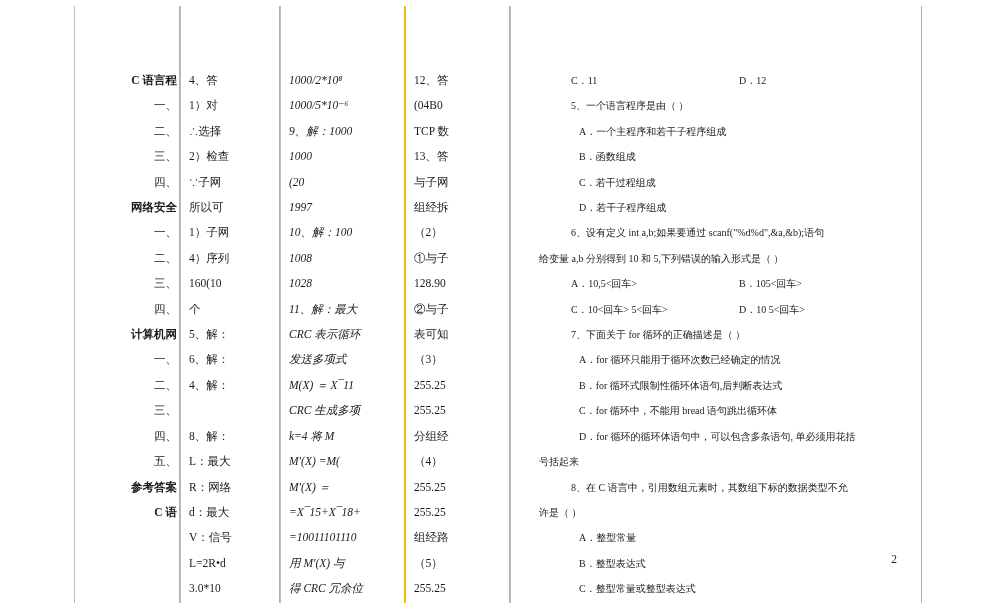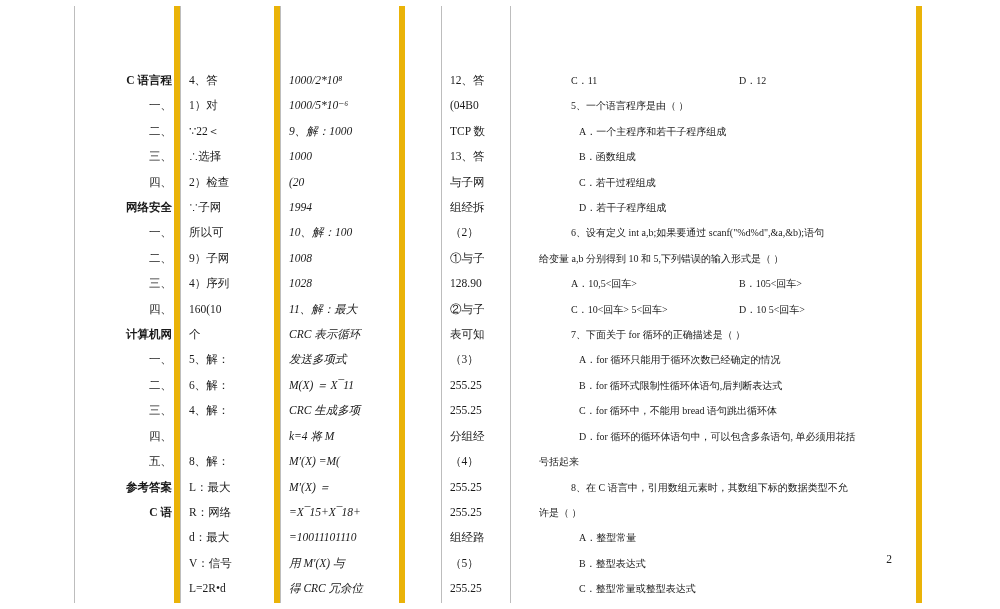--- a/index.html
+++ b/index.html
@@ -20,21 +20,21 @@
     height: 609px;
     background: #ffffff;
   }
   
   .panel {
     position: absolute;
     top: 6px;
     height: 597px;
     background: #ffffff;
     border-left: 1px solid #bdbdbd;
-    border-right: 6px solid #eab308;
+    border-right: 1px solid #eab308;
     box-sizing: border-box;
     overflow: hidden;
   }
   .panel-inner {
     position: absolute;
     top: 0;
     left: 0;
     padding-top: 62px;
     box-sizing: border-box;
     width: 100%;
@@ -65,21 +65,21 @@
 
   
   #panel-a { left: 180px; width: 100px; }
   #panel-a .line { padding-left: 8px; }
 
   
   #panel-b { left: 280px; width: 125px; font-style: italic; }
   #panel-b .line { padding-left: 8px; }
 
   
-  #panel-c { left: 405px; width: 105px; margin-left: 36px; }
+  #panel-c { left: 405px; width: 105px; }
   #panel-c .line { padding-left: 8px; }
 
   
   #panel-main { left: 510px; width: 412px; }
   #panel-main .line {
     padding-left: 60px;
     font-size: 10px;
     line-height: 25.4px;
   }
   #panel-main .line.opt {
@@ -130,26 +130,25 @@
         <div class="line sub">五、</div>
         <div class="line">参考答案</div>
         <div class="line">C 语</div>
       </div>
   </div>
 
   <div class="panel" id="panel-a">
     <div class="panel-inner" id="a-inner">
         <div class="line">4、答</div>
         <div class="line">1）对</div>
-        <div class="line">∵22＜</div>
         <div class="line">∴选择</div>
         <div class="line">2）检查</div>
         <div class="line">∵子网</div>
         <div class="line">所以可</div>
-        <div class="line">9）子网</div>
+        <div class="line">1）子网</div>
         <div class="line">4）序列</div>
         <div class="line">160(10</div>
         <div class="line">个</div>
         <div class="line">5、解：</div>
         <div class="line">6、解：</div>
         <div class="line">4、解：</div>
         <div class="line blank">&nbsp;</div>
         <div class="line">8、解：</div>
         <div class="line">L：最大</div>
         <div class="line">R：网络</div>
@@ -160,21 +159,21 @@
       </div>
   </div>
 
   <div class="panel" id="panel-b">
     <div class="panel-inner" id="b-inner">
         <div class="line">1000/2*10⁸</div>
         <div class="line">1000/5*10⁻⁶</div>
         <div class="line">9、解：1000</div>
         <div class="line">1000</div>
         <div class="line">(20</div>
-        <div class="line">1994</div>
+        <div class="line">1997</div>
         <div class="line">10、解：100</div>
         <div class="line">1008</div>
         <div class="line">1028</div>
         <div class="line">11、解：最大</div>
         <div class="line">CRC 表示循环</div>
         <div class="line">发送多项式</div>
         <div class="line">M(X) ＝ X¯11</div>
         <div class="line">CRC 生成多项</div>
         <div class="line">k=4  将 M</div>
         <div class="line">M′(X) =M(</div>

